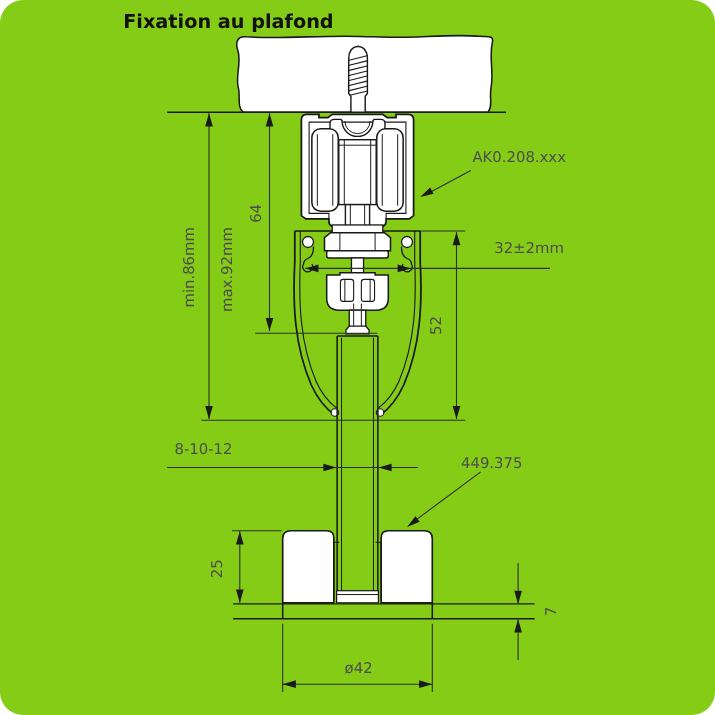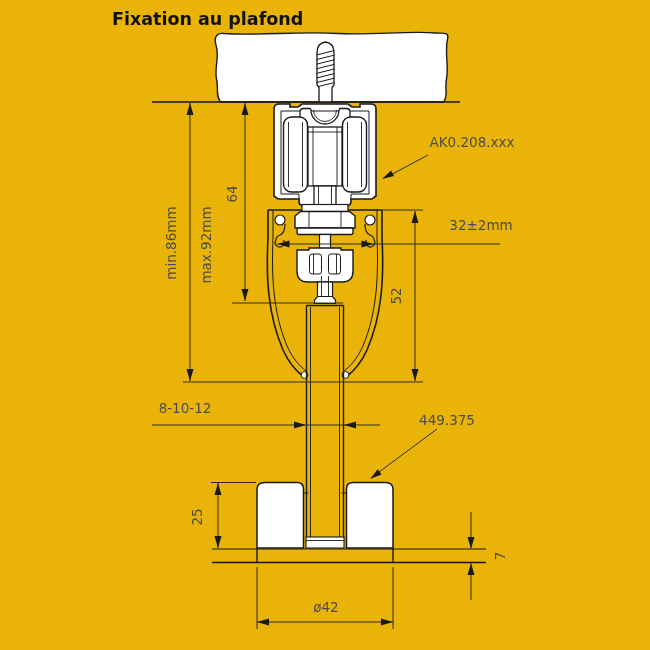--- a/index.html
+++ b/index.html
@@ -1,18 +1,19 @@
 <!DOCTYPE html>
 <html><head>
 <meta charset="utf-8">
 <style>
   html,body{margin:0;padding:0;background:#ffffff;}
   .canvas{
-    position:relative;width:650px;height:650px;background:#eab308;overflow:hidden;
+    position:relative;width:650px;height:650px;background:#84cc16;overflow:hidden;
     font-family:"DejaVu Sans","Liberation Sans",sans-serif;
+    border-radius:21px;
   }
   svg{display:block;}
   svg text{font-family:"DejaVu Sans","Liberation Sans",sans-serif;}
   .title-text{font-size:17.5px;font-weight:bold;fill:#111111;}
   .dim-text{font-size:13.5px;fill:#4d4d4d;}
   .draw{stroke:#1a1a1a;fill:none;}
   .drawf{stroke:#1a1a1a;fill:#ffffff;}
   .dim{stroke:#2e2e2e;stroke-width:1;fill:none;}
   .arr{fill:#1a1a1a;stroke:none;}
 </style>

